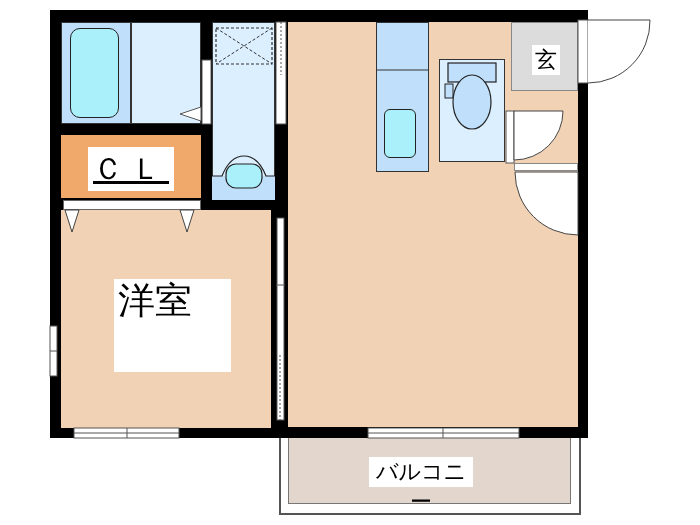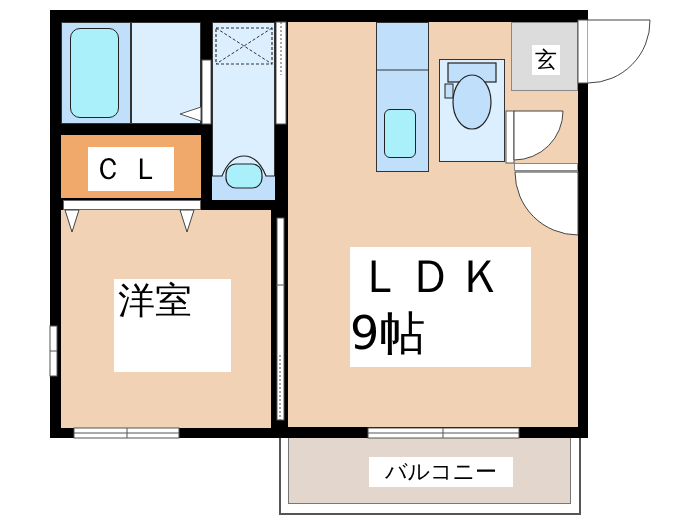--- a/index.html
+++ b/index.html
@@ -12,37 +12,37 @@
   .label-box { background:#fff; position:absolute; color:#000; }
   svg { position:absolute; left:0; top:0; }
 </style>
 </head>
 <body>
 
 <div class="abs" style="left:0;top:0;width:700px;height:525px;">
 
   <div class="abs" style="left:279px;top:428px;width:302px;height:87px;border:2px solid #555;background:#fff;"></div>
   <div class="abs" style="left:288px;top:436px;width:283px;height:68px;background:#e3d6cd;border:1px solid #777;"></div>
-  <div class="label-box" style="left:369px;top:457px;width:144px;height:30px;font-size:22px;line-height:30px;text-align:center;">バルコニー</div>
+  <div class="label-box" style="left:369px;top:457px;width:104px;height:30px;font-size:22px;line-height:30px;text-align:center;">バルコニー</div>
 
   <div class="abs wall" style="left:50px;top:10px;width:538px;height:428px;"></div>
 
   <div class="abs floor" style="left:288px;top:22px;width:290px;height:405px;"></div>
 
   <div class="abs floor" style="left:61px;top:210px;width:210px;height:218px;"></div>
 
   <div class="abs wet2" style="left:61px;top:22px;width:70px;height:102px;border:1px solid #333;"></div>
   <div class="abs" style="left:70px;top:28px;width:49px;height:90px;background:#aaf0fb;border:1.5px solid #222;border-radius:10px;"></div>
   <div class="abs wet" style="left:131px;top:22px;width:70px;height:102px;border:1px solid #333;"></div>
 
   <div class="abs wet" style="left:212px;top:22px;width:63px;height:178px;border:1px solid #333;"></div>
   <div class="abs wet2" style="left:212px;top:176px;width:63px;height:24px;"></div>
 
   <div class="abs" style="left:61px;top:135px;width:140px;height:63px;background:#f0a96a;"></div>
-  <div class="label-box" style="left:88px;top:147px;width:86px;height:44px;font-size:30px;line-height:44px;text-align:center;letter-spacing:8px;">ＣＬ</div>
+  <div class="label-box" style="left:88px;top:147px;width:86px;height:44px;font-size:30px;line-height:44px;text-align:center;letter-spacing:8px;text-decoration:underline;">ＣＬ</div>
   <div class="abs" style="left:63px;top:200px;width:138px;height:10px;background:#fff;border:1px solid #666;"></div>
 
   <div class="abs wet2" style="left:376px;top:22px;width:53px;height:150px;border:1px solid #333;"></div>
   <div class="abs" style="left:384px;top:109px;width:32px;height:49px;background:#aaf0fb;border:1.5px solid #222;border-radius:6px;"></div>
 
   <div class="abs wet" style="left:439px;top:59px;width:66px;height:103px;border:1px solid #333;"></div>
 
   <div class="abs" style="left:477px;top:22px;width:34px;height:26px;background:#f2d2b5;"></div>
   <div class="abs" style="left:511px;top:22px;width:67px;height:69px;background:#dcdcdc;border:1px solid #888;"></div>
   <div class="label-box" style="left:532px;top:45px;width:28px;height:30px;font-size:22px;line-height:30px;text-align:center;">玄</div>
@@ -94,17 +94,13 @@
     <path d="M578 172 L578 235 A63 63 0 0 1 515 172 Z" fill="#fff" stroke="#444"></path>
 
     <rect x="578" y="20" width="10" height="63" fill="#fff" stroke="#555"></rect>
     <path d="M588 20 L650 20 A62 62 0 0 1 588 83" fill="#fff" stroke="#444"></path>
   </svg>
 
   <div class="label-box" style="left:114px;top:279px;width:117px;height:93px;">
     <div style="font-size:37px;line-height:44px;padding-left:4px;">洋室</div>
   </div>
 
-  <div class="label-box" style="left:350px;top:247px;width:181px;height:120px;">
-    <div style="font-size:46px;line-height:58px;padding-left:8px;letter-spacing:4px;">ＬＤＫ</div>
-    <div style="font-size:46px;line-height:56px;">9帖</div>
-  </div>
 </div>
 
 </body></html>

